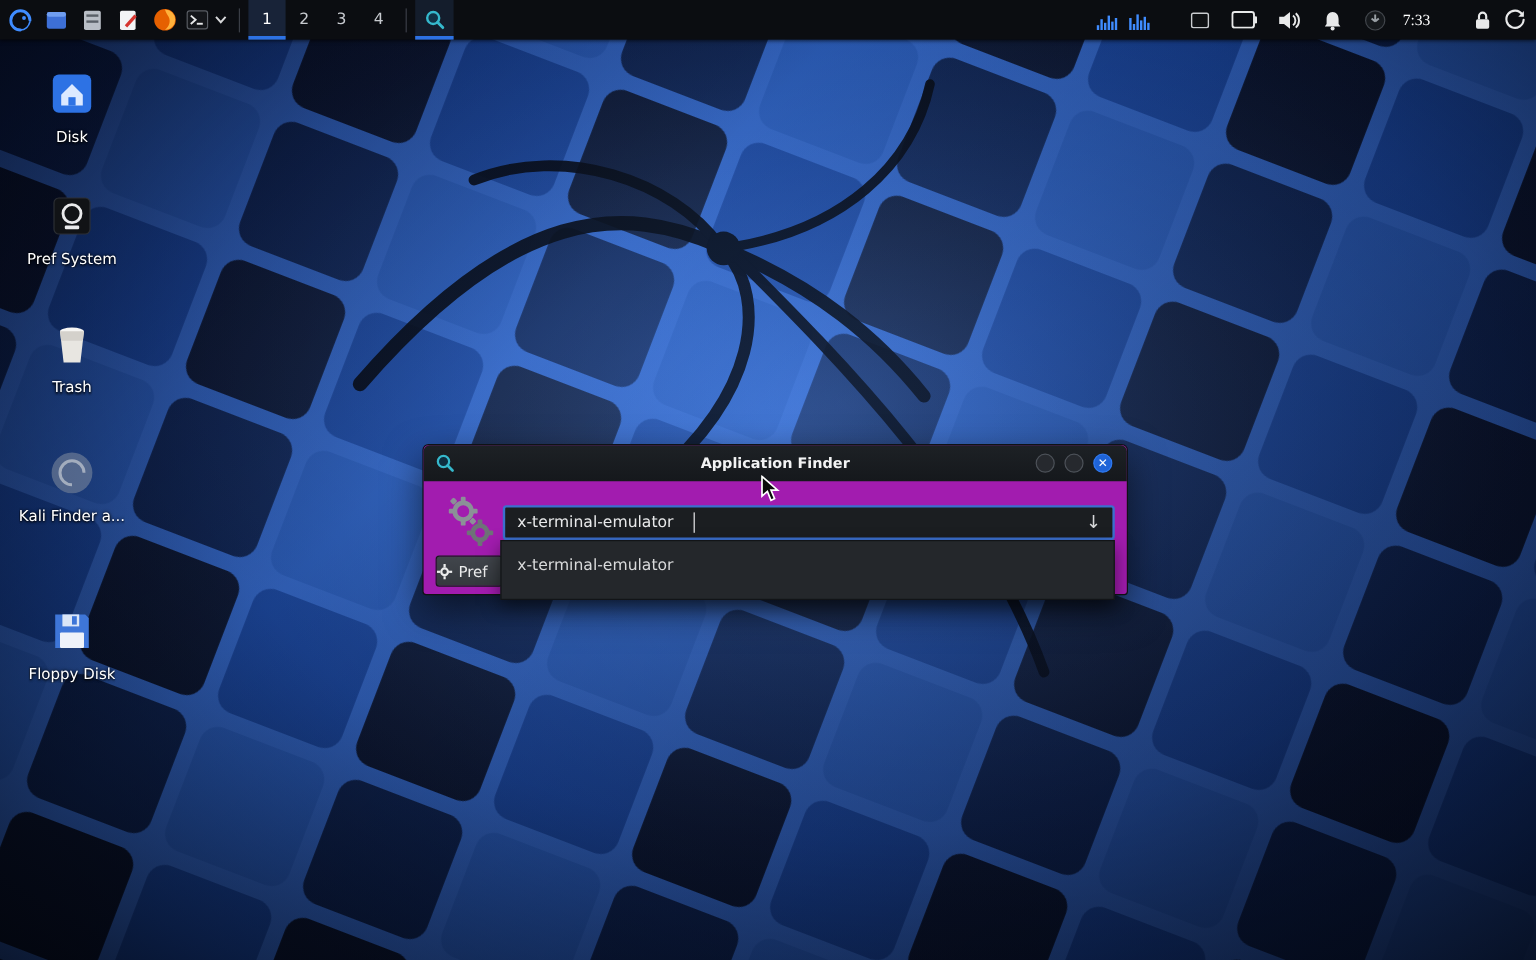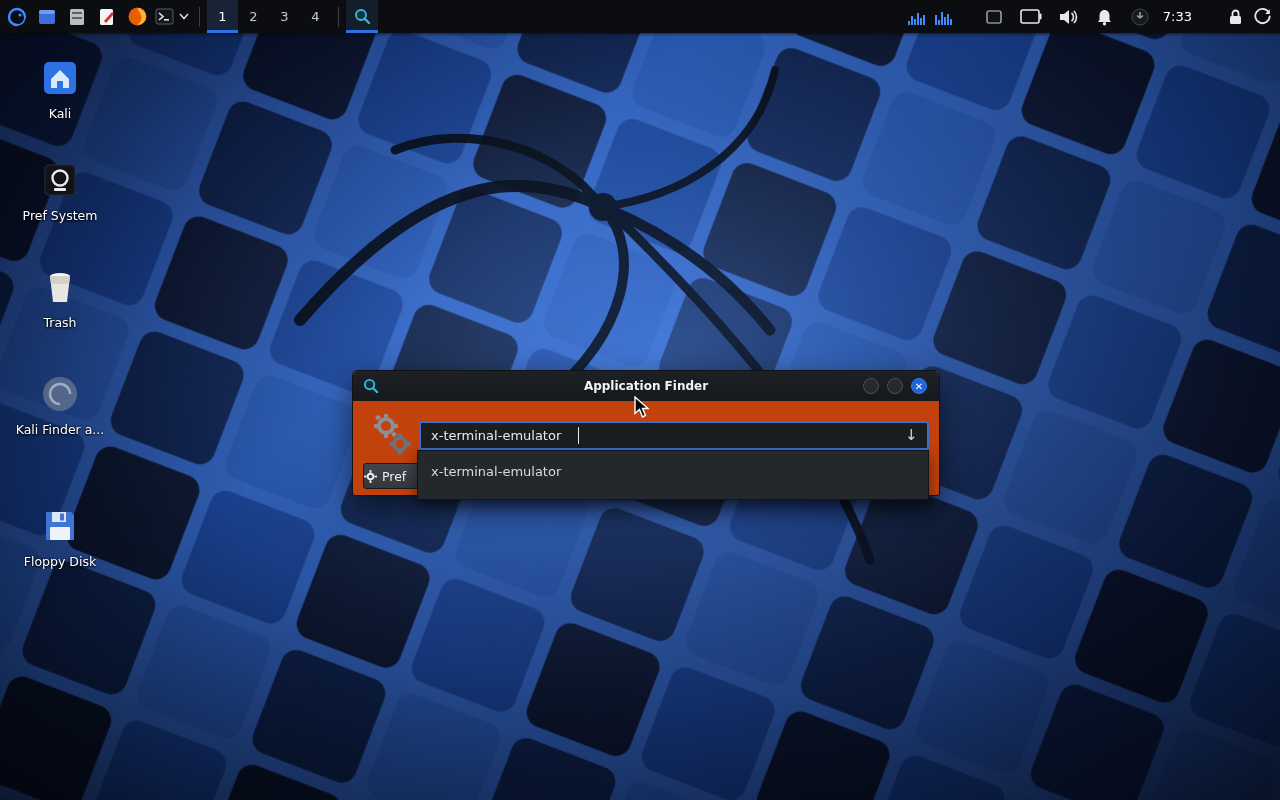--- a/index.html
+++ b/index.html
@@ -22,35 +22,35 @@
   .pLeft, .pRight { display:flex; align-items:center; height:33px; }
   .pLeft  { padding-left:2px; }
   .pRight { padding-right:8px; gap:10px; }
   .pbtn { width:30px; height:33px; display:flex; align-items:center; justify-content:center; cursor:pointer; }
   .sep { width:1px; height:20px; background:#3a3e46; margin:0 7px; }
   .ws { width:31px; height:33px; display:flex; align-items:center; justify-content:center;
         color:#c7cacf; font-size:13px; cursor:pointer; }
   .ws.active { color:#ffffff; background:#182338; border-bottom:3px solid #2d72e4; padding-top:3px; }
   .taskbtn { width:32px; height:33px; display:flex; align-items:center; justify-content:center;
              background:#141d2c; border-bottom:3px solid #2d72e4; padding-top:3px; cursor:pointer; }
-  .clock { color:#ffffff; font-size:13px; padding:0 4px; cursor:pointer; }
+  .clock { color:#ffffff; font-size:13px; padding:0 4px; cursor:pointer;font-family:Liberation Serif, serif; }
   .trayGraph { display:flex; align-items:flex-end; gap:1px; height:16px; cursor:pointer; }
   .trayGraph i { display:block; width:2px; background:#3f8cff; }
 
   
   .dicon { left:12px; width:96px; z-index:2; display:flex; flex-direction:column;
            align-items:center; cursor:pointer; }
   .dicon .img { width:44px; height:44px; display:flex; align-items:center; justify-content:center; }
   .dicon .lbl { margin-top:7px; color:#ffffff; font-size:12.5px; text-align:center;
                 text-shadow:0 1px 2px #000, 0 0 3px #000; line-height:1.15; max-width:96px;
                 white-space:nowrap; overflow:hidden; text-overflow:ellipsis; }
 
   
   #finder { left:352px; top:370px; width:588px; height:126px; z-index:5;
-            background:#c2410c; border:1px solid #101214; border-radius:5px 5px 3px 3px;
+            background:#a21caf; border:1px solid #101214; border-radius:5px 5px 3px 3px;
             box-shadow:0 12px 30px rgba(0,0,0,0.55); }
   #titlebar { position:absolute; left:0; top:0; width:100%; height:30px;
               background:linear-gradient(#1d2125,#15181c); border-radius:5px 5px 0 0;
               display:flex; align-items:center; }
   #title { position:absolute; left:0; right:0; text-align:center; color:#f2f3f4;
            font-size:12px; font-weight:bold; pointer-events:none; }
   .wbtn { position:absolute; top:7px; width:16px; height:16px; border-radius:50%; cursor:pointer; }
   .wbtn.plain { background:#26292e; border:1px solid #4c5158; }
   .wbtn.close { background:#1f64d8; border:1px solid #2f79f0; color:#fff; font-size:10px;
                 display:flex; align-items:center; justify-content:center; font-weight:bold; }
@@ -213,21 +213,21 @@
 </div>
 
 <div class="dicon abs" style="top:56px">
   <div class="img">
     <svg width="38" height="38" viewBox="0 0 38 38">
       <rect x="3" y="3" width="32" height="32" rx="5" fill="#2d72e4"></rect>
       <path d="M10,20 L19,11 L28,20 L28,29 L10,29 Z" fill="#dce9ff"></path>
       <rect x="16" y="22" width="6" height="7" fill="#2d72e4"></rect>
     </svg>
   </div>
-  <div class="lbl">Kali</div>
+  <div class="lbl">Disk</div>
 </div>
 
 <div class="dicon abs" style="top:158px">
   <div class="img">
     <svg width="38" height="38" viewBox="0 0 38 38">
       <rect x="4" y="4" width="30" height="30" rx="4" fill="#111316" stroke="#2c2f34" stroke-width="1"></rect>
       <circle cx="19" cy="17" r="7.5" fill="none" stroke="#e9eaec" stroke-width="2.4"></circle>
       <rect x="13" y="27" width="12" height="3" rx="1" fill="#e9eaec"></rect>
     </svg>
   </div>

